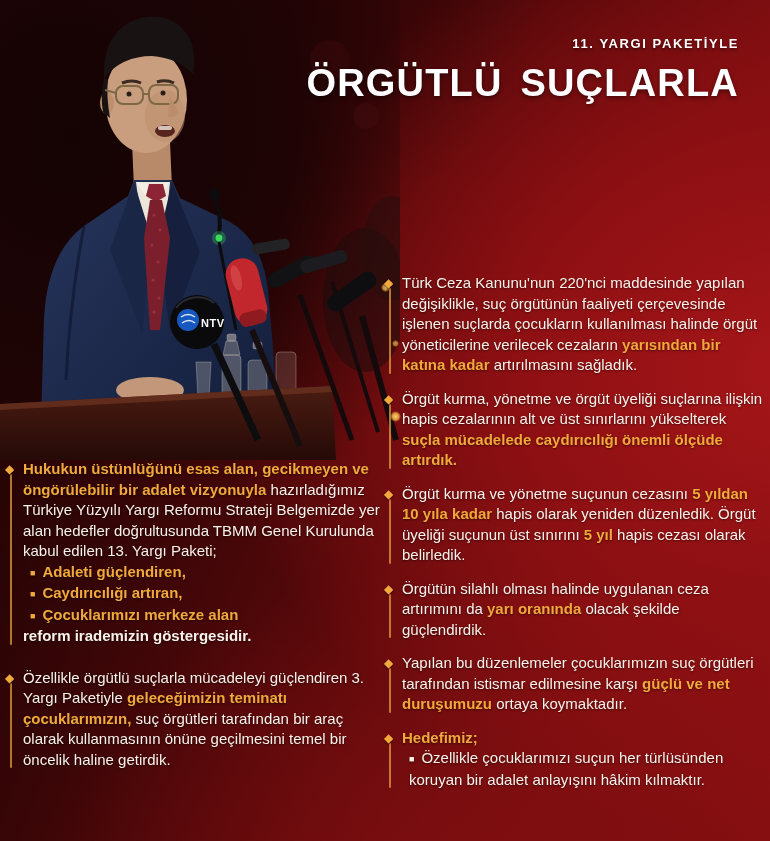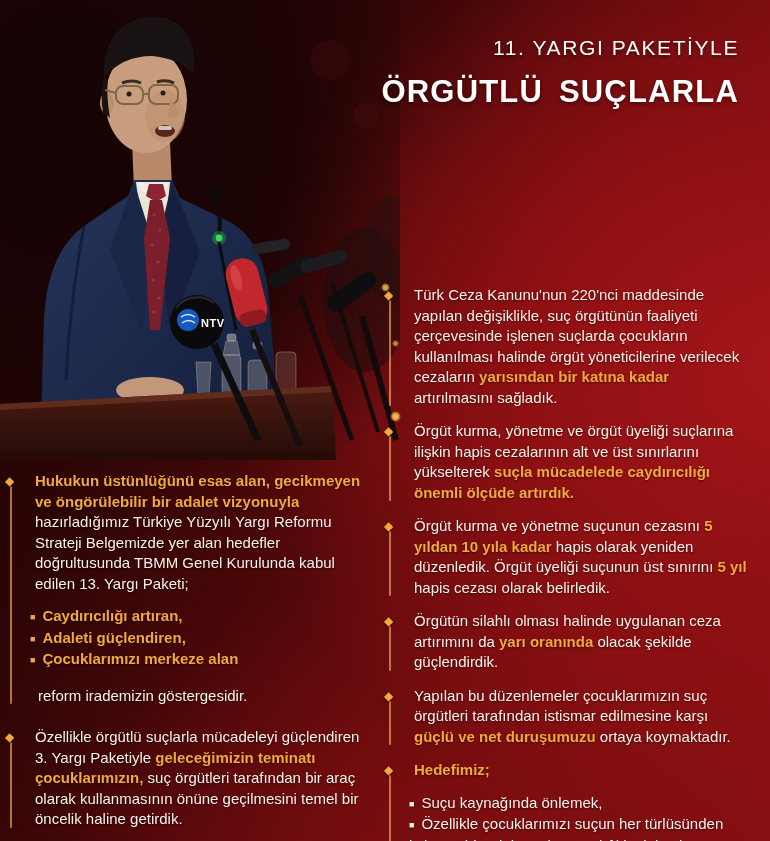--- a/index.html
+++ b/index.html
@@ -7,42 +7,42 @@
     position:relative;width:770px;height:841px;overflow:hidden;
     font-family:"Liberation Sans",sans-serif;
     background:
       radial-gradient(1100px 800px at -6% -10%, rgba(0,0,0,.6), transparent 55%),
       radial-gradient(900px 720px at 104% 44%, #a61619 0%, #8f1013 30%, rgba(143,16,19,0) 65%),
       radial-gradient(820px 620px at 70% 108%, #7f0e10 0%, rgba(127,14,16,0) 60%),
       linear-gradient(112deg, #150203 0%, #330506 28%, #5a090b 55%, #7f0e10 80%, #8c0f12 100%);
   }
   .photo{position:absolute;left:0;top:0;}
   .title-block{position:absolute;top:36px;right:31px;text-align:right;color:#ffffff;}
-  .kicker{font-size:21px;font-weight:normal;letter-spacing:1.6px;margin-bottom:11px;
+  .kicker{font-size:13px;font-weight:bold;letter-spacing:1.6px;margin-bottom:11px;
     text-shadow:0 2px 3px rgba(0,0,0,.45);}
-  .headline{font-size:31px;font-weight:bold;letter-spacing:1.2px;line-height:42px;word-spacing:6px;
+  .headline{font-size:38px;font-weight:bold;letter-spacing:1.2px;line-height:42px;word-spacing:6px;
     text-shadow:0 2px 4px rgba(0,0,0,.45);text-align:right;}
   .col{position:absolute;font-size:15px;line-height:20.5px;color:#f9f2ea;
     text-shadow:0 1px 2px rgba(0,0,0,.5);}
   .left-col{left:8px;top:459px;width:372px;}
   .right-col{left:387px;top:273px;width:376px;}
   .bullet-item{position:relative;padding-left:15px;margin-bottom:13px;}
   .left-col .bullet-item{margin-bottom:21px;}
   .bullet-item::before{content:"";position:absolute;left:2px;top:15px;bottom:2px;width:2px;
     background:rgba(235,166,66,.7);border-radius:1px;}
   .diamond{position:absolute;left:-3px;top:0;font-size:12px;color:#f2a93b;
     text-shadow:0 1px 2px rgba(0,0,0,.5);}
-  .para{margin:12px;}
+  .para{margin:0;}
   .seg-w{color:#f9f2ea;}
   .seg-gold{color:#f2a93b;font-weight:bold;}
   .subs{padding-left:7px;}
   .sub .sq{font-size:9px;margin-right:7px;vertical-align:1px;}
   .subs.gold{color:#f2a93b;font-weight:bold;}
   .subs.white{color:#f9f2ea;font-weight:normal;}
-  .after{margin:15px;color:#f9f2ea;}
+  .after{margin:0;color:#f9f2ea;font-weight:bold;}
   .sparkle{position:absolute;width:9px;height:9px;border-radius:50%;
     background:radial-gradient(circle,#ffe199 0%,#f2a93b 40%,rgba(242,169,59,0) 72%);}
   .s1{left:381px;top:283px;opacity:.8;}
   .s2{left:392px;top:340px;opacity:.65;width:7px;height:7px;}
   .s3{left:390px;top:411px;opacity:.9;width:11px;height:11px;}
 </style>
 </head>
 <body>
 
 <div class="poster">
@@ -191,22 +191,22 @@
     <div class="kicker">11. YARGI PAKETİYLE</div>
     <div class="headline">ÖRGÜTLÜ SUÇLARLA</div>
   </div>
 
   <div class="col left-col" id="left-col">
       <div class="bullet-item">
         <span class="diamond">◆</span>
         <div class="btext">
           <p class="para"><span class="seg-gold">Hukukun üstünlüğünü esas alan, gecikmeyen ve öngörülebilir bir adalet vizyonuyla </span><span class="seg-w">hazırladığımız Türkiye Yüzyılı Yargı Reformu Strateji Belgemizde yer alan hedefler doğrultusunda TBMM Genel Kurulunda kabul edilen 13. Yargı Paketi;</span></p>
           <div class="subs gold">
+            <div class="sub"><span class="sq">■</span><span>Adaleti güçlendiren,</span></div>
             <div class="sub"><span class="sq">■</span><span>Caydırıcılığı artıran,</span></div>
-            <div class="sub"><span class="sq">■</span><span>Adaleti güçlendiren,</span></div>
             <div class="sub"><span class="sq">■</span><span>Çocuklarımızı merkeze alan</span></div>
           </div>
           <p class="after">reform irademizin göstergesidir.</p>
         </div>
       </div>
       <div class="bullet-item">
         <span class="diamond">◆</span>
         <div class="btext">
           <p class="para"><span class="seg-w">Özellikle örgütlü suçlarla mücadeleyi güçlendiren 3. Yargı Paketiyle </span><span class="seg-gold">geleceğimizin teminatı çocuklarımızın,</span><span class="seg-w"> suç örgütleri tarafından bir araç olarak kullanmasının önüne geçilmesini temel bir öncelik haline getirdik.</span></p>
         </div>
@@ -241,19 +241,18 @@
         <span class="diamond">◆</span>
         <div class="btext">
           <p class="para"><span class="seg-w">Yapılan bu düzenlemeler çocuklarımızın suç örgütleri tarafından istismar edilmesine karşı </span><span class="seg-gold">güçlü ve net duruşumuzu</span><span class="seg-w"> ortaya koymaktadır.</span></p>
         </div>
       </div>
       <div class="bullet-item">
         <span class="diamond">◆</span>
         <div class="btext">
           <p class="para"><span class="seg-gold">Hedefimiz;</span></p>
           <div class="subs white">
-            <div class="sub"><span class="sq">■</span><span>Suçu kaynağında önlemek,</span></div>
-            <div class="sub"><span class="sq">■</span><span>Özellikle çocuklarımızı suçun her türlüsünden istismar bir adalet anlayışını hâkim kılmaktır.</span></div>
+            <div class="sub"><span class="sq">■</span><span>Özellikle çocuklarımızı suçun her türlüsünden koruyan bir adalet anlayışını hâkim kılmaktır.</span></div>
           </div>
         </div>
       </div>
     </div>
 </div>
 
 </body></html>

